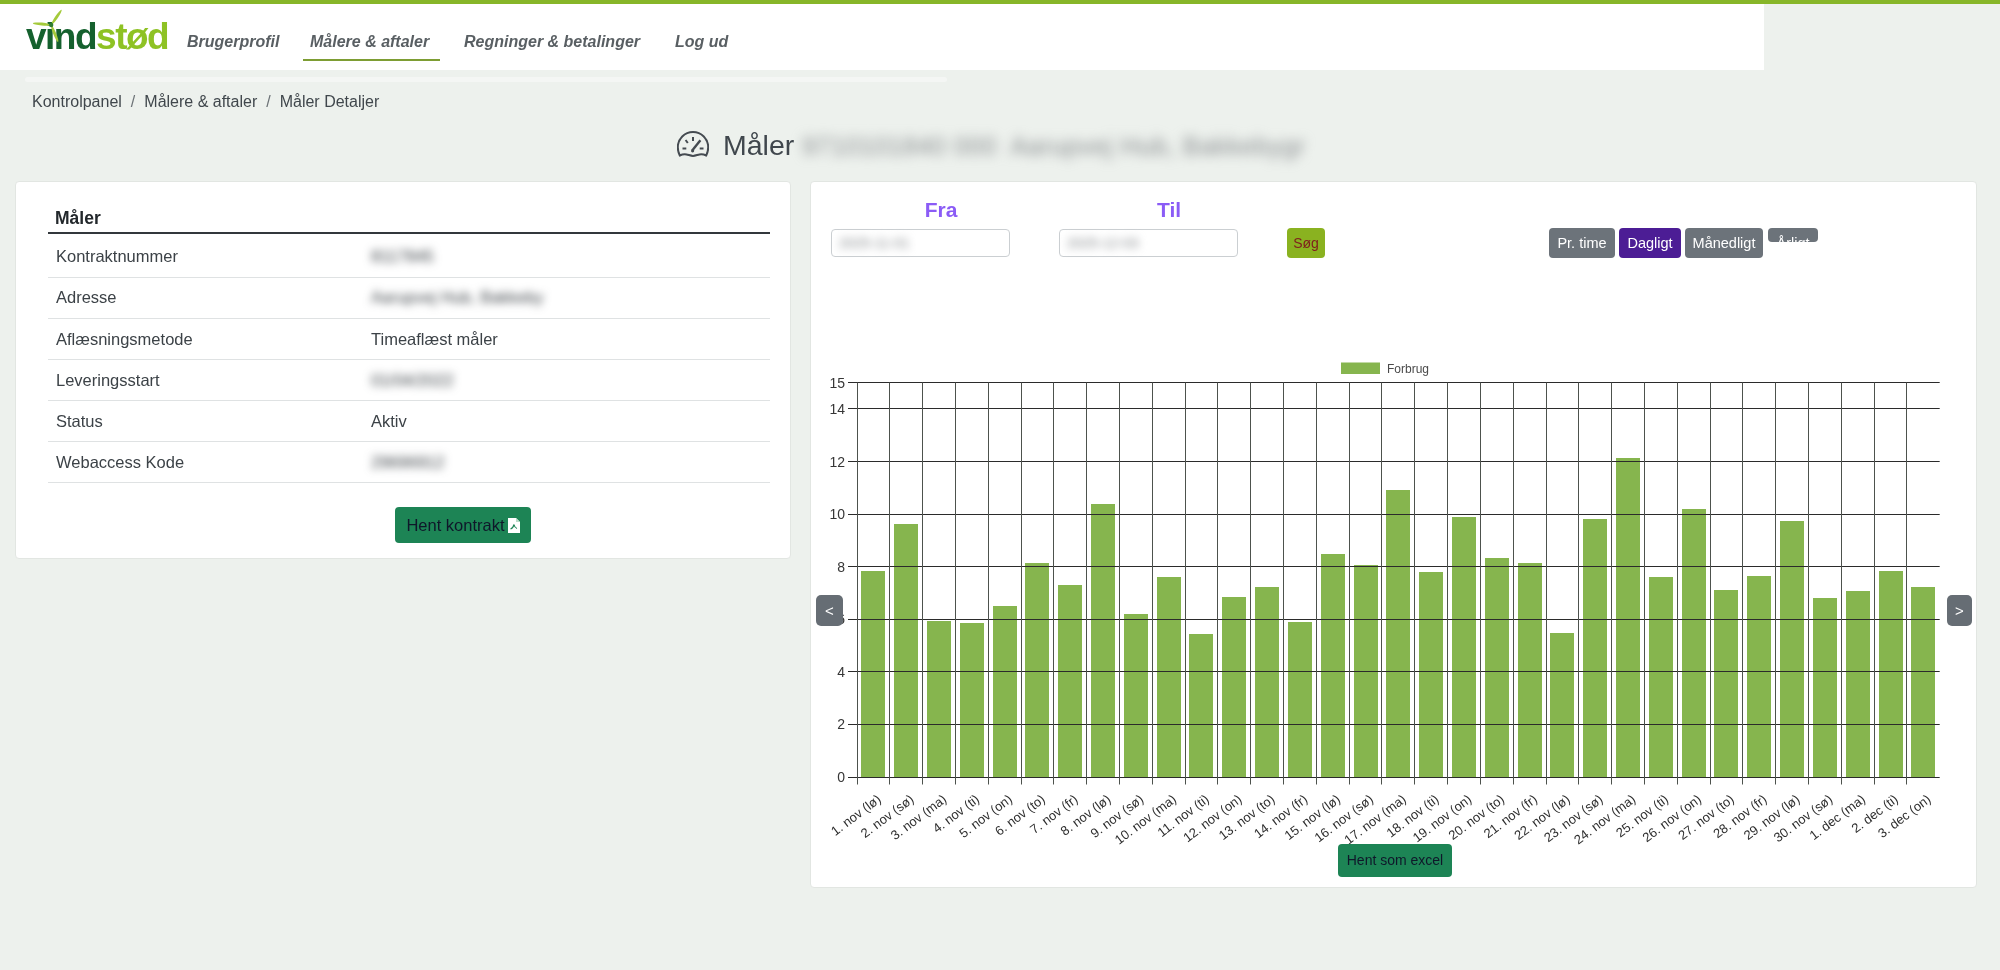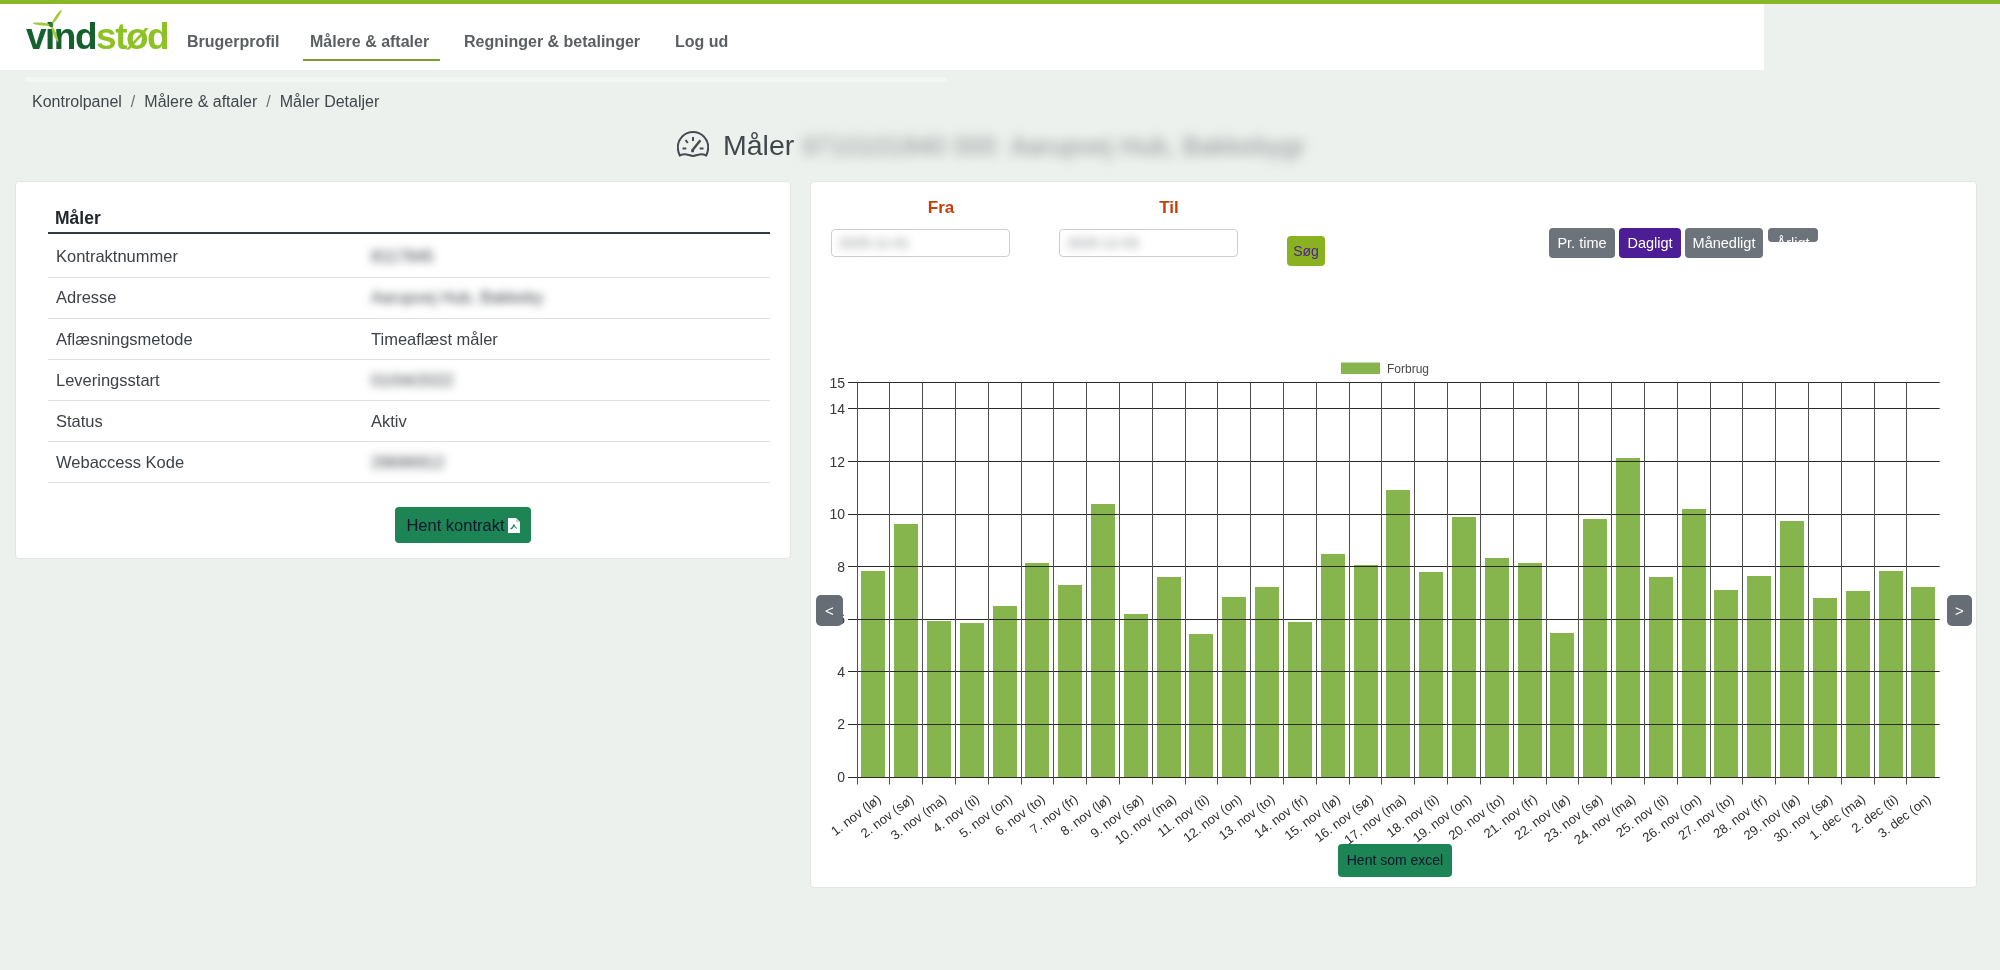--- a/index.html
+++ b/index.html
@@ -1,39 +1,39 @@
 <!DOCTYPE html>
 <html lang="da"><head>
 <meta charset="utf-8">
 <title>Vindstød - Måler</title>
 <style>
   html,body{margin:0;padding:0;}
   body{width:2000px;height:970px;background:#edf1ed;font-family:"Liberation Sans",sans-serif;position:relative;overflow:hidden;}
   .abs{position:absolute;}
   .topbar{position:absolute;left:0;top:0;width:2000px;height:3.5px;background:#87b629;}
   .navbar{position:absolute;left:0;top:4px;width:1764px;height:66px;background:#ffffff;}
-  .navlink{position:absolute;top:29px;line-height:normal;font-size:16px;font-weight:bold;color:#595f63;white-space:nowrap;}
+  .navlink{position:absolute;top:29px;line-height:normal;font-size:16px;font-weight:bold;color:#595f63;white-space:nowrap;font-style:italic;}
   .navunder{position:absolute;left:303px;top:55px;width:137px;height:2px;background:#7d9d33;}
   .crumbs{position:absolute;left:32px;top:93px;font-size:16px;color:#40474c;white-space:nowrap;}
   .crumbs .sep{color:#6d7377;padding:0 9px;}
   .pagetitle{position:absolute;left:723px;top:129px;font-size:28.5px;color:#40474d;}
   .blurred{filter:blur(4px);color:#85898c;}
   .blurred2{filter:blur(6px);color:#888c8f;font-size:25px;letter-spacing:0.5px;}
   .card{position:absolute;background:#ffffff;border:1px solid #e2e6e2;border-radius:4px;box-sizing:border-box;}
   .card1{left:15px;top:181px;width:776px;height:378px;}
   .card2{left:810px;top:181px;width:1167px;height:707px;}
   .tbl-label{position:absolute;left:40px;font-size:16.5px;color:#3c4247;}
   .tbl-val{position:absolute;left:355px;font-size:16.5px;color:#3c4247;}
   .hline{position:absolute;background:#dfe2e3;height:1px;}
   .btn-green{position:absolute;background:#1d8455;border-radius:4px;color:#0f172a;font-size:16.5px;text-align:center;box-sizing:border-box;}
-  .btn-lime{position:absolute;background:#8ab220;border-radius:4px;color:#4c1d95;font-size:16.5px;text-align:center;box-sizing:border-box;margin-top:8px;}
+  .btn-lime{position:absolute;background:#8ab220;border-radius:4px;color:#7f1d1d;font-size:16.5px;text-align:center;box-sizing:border-box;}
   .btn-gray{position:absolute;background:#6c737a;border-radius:4px;color:#fff;font-size:14.5px;text-align:center;box-sizing:border-box;}
   .btn-dgl{position:absolute;background:#4c1d95;border-radius:4px;color:#fff;font-size:14.5px;text-align:center;box-sizing:border-box;}
   .finp{position:absolute;top:47px;width:179px;height:28px;border:1px solid #cbcfd2;border-radius:4px;background:#fff;box-sizing:border-box;font-size:14px;line-height:26px;padding-left:7px;color:#8d9093;}
-  .flabel{position:absolute;top:16px;font-size:17px;font-weight:bold;color:#c2410c;width:120px;text-align:center;}
+  .flabel{position:absolute;top:16px;font-size:21px;font-weight:bold;color:#8b5cf6;width:120px;text-align:center;}
   .chart{position:absolute;left:0px;top:169px;}
   .navbtn{position:absolute;background:#666d74;border-radius:5px;color:#fff;font-size:15px;text-align:center;}
 </style>
 </head>
 <body>
 <div class="topbar"></div>
 <div class="navbar">
   <svg class="abs" style="left:25px;top:-1px;" width="150" height="62" viewBox="0 0 150 62">
     <text x="1" y="46" font-family="Liberation Sans, sans-serif" font-weight="bold" font-size="37" letter-spacing="-1.5"><tspan fill="#15612e">v</tspan><tspan fill="#15612e">ind</tspan><tspan fill="#8ec224">stød</tspan></text>
     <g transform="translate(26.2,22)">

